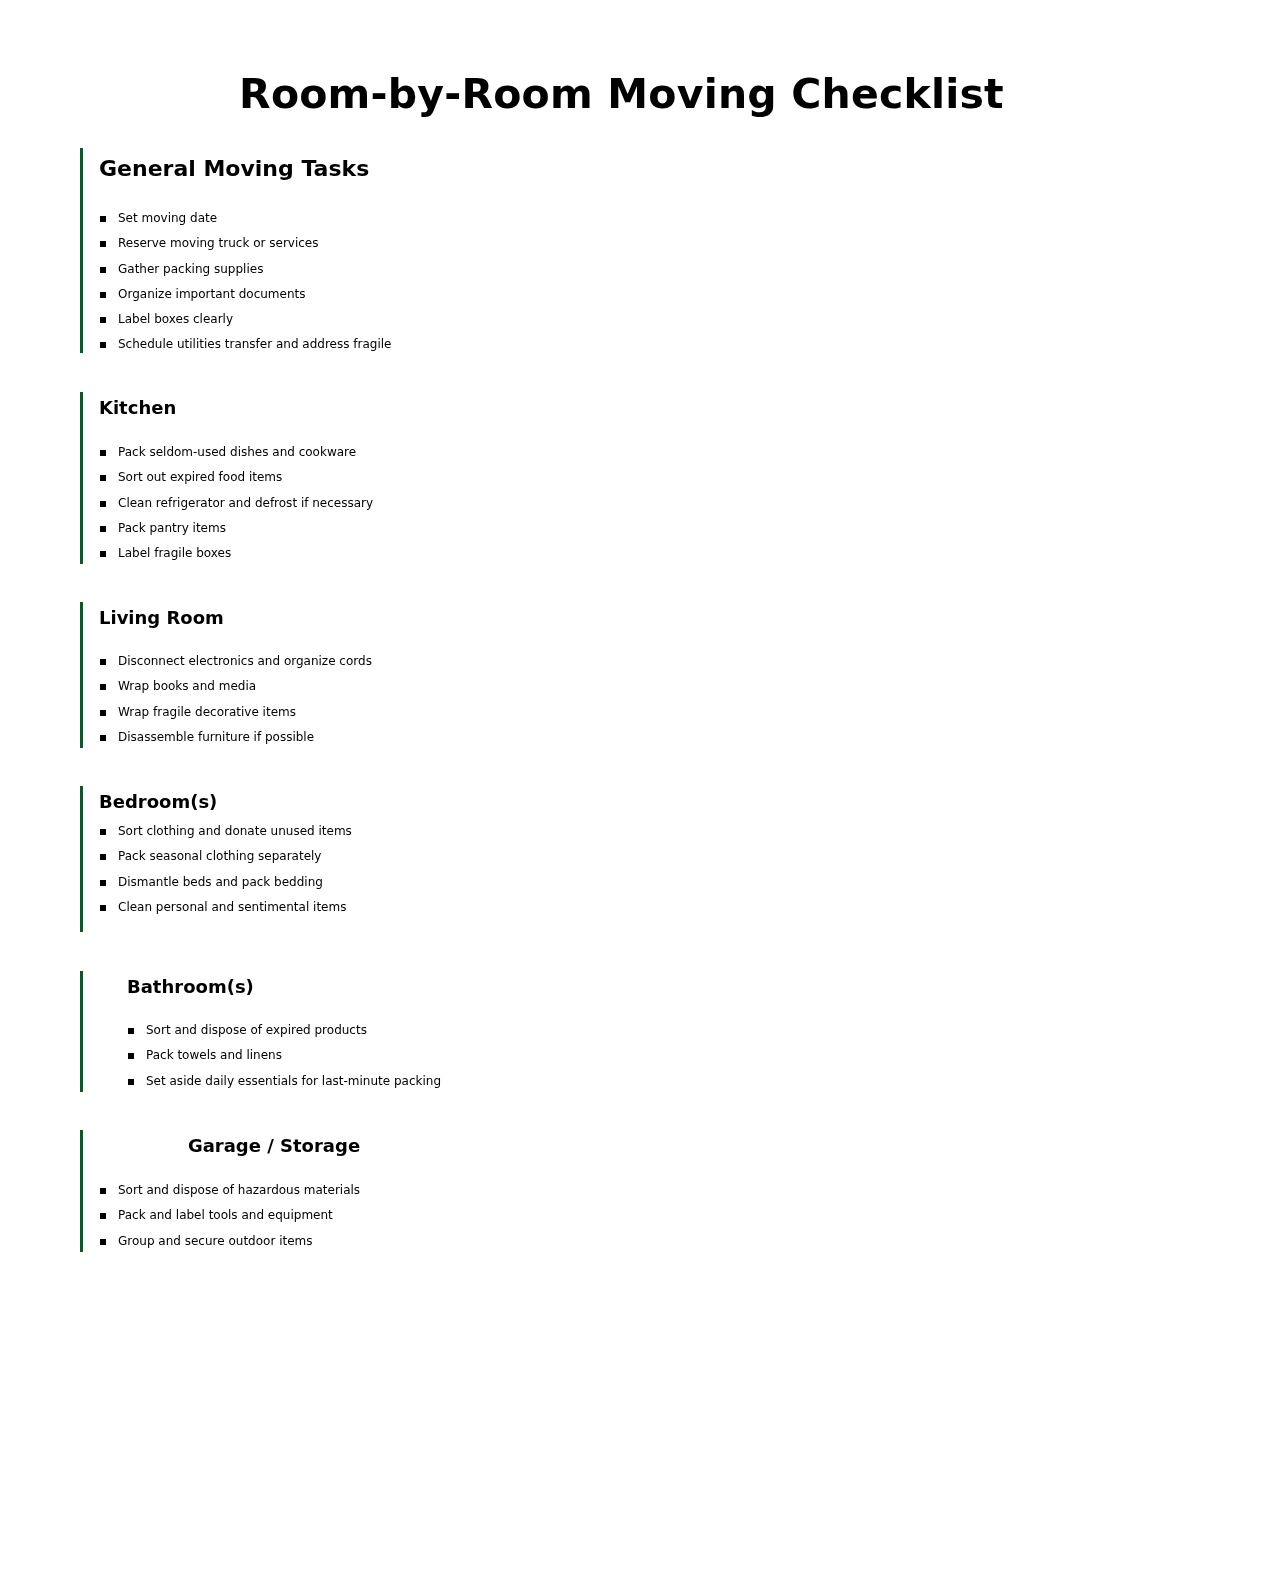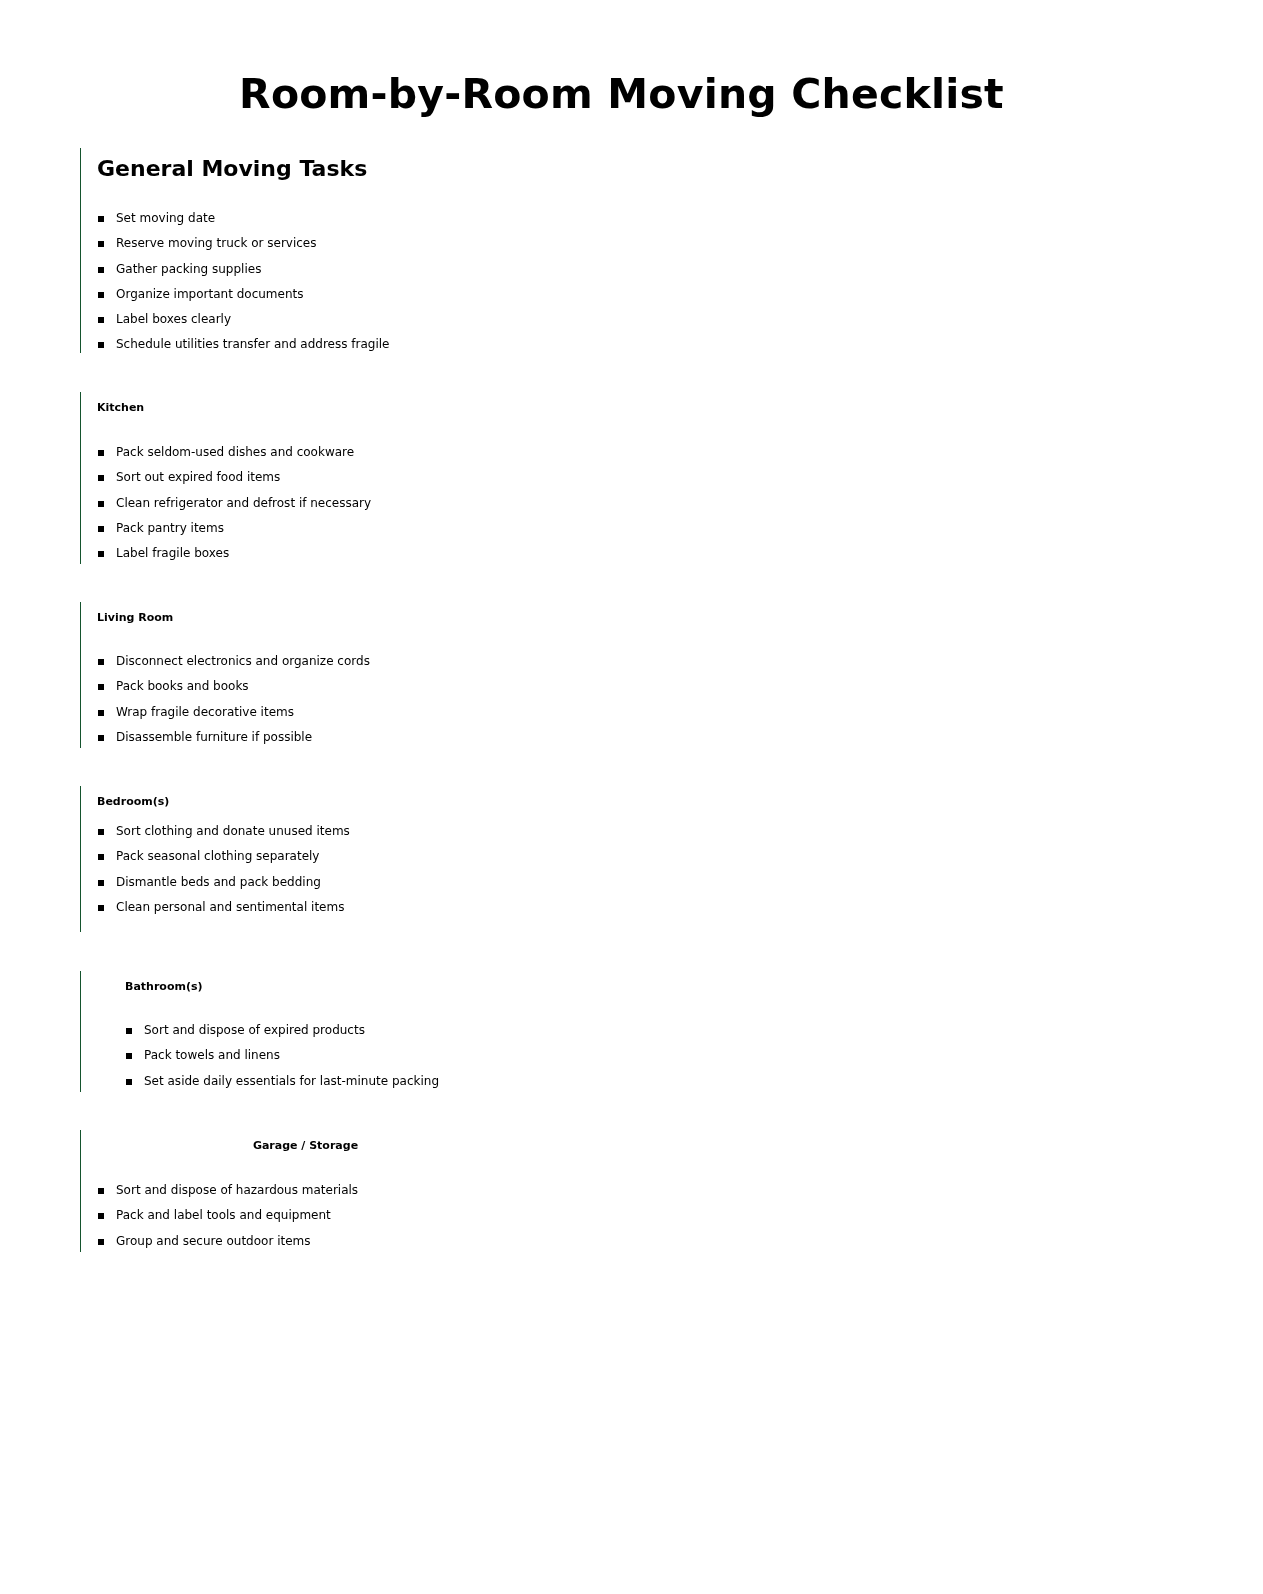--- a/index.html
+++ b/index.html
@@ -18,33 +18,33 @@
       text-align: center;
       font-size: 41px;
       font-weight: bold;
       line-height: 44px;
       margin: 0;
       letter-spacing: 0.2px;
     }
     .section {
       position: absolute;
       left: 80px;
-      border-left: 1px solid #14532d;
+      border-left: 3px solid #14532d;
       padding-left: 16px;
     }
     .section h2 {
       margin: 0;
       font-weight: bold;
     }
     .section h2.big {
       font-size: 22px;
       line-height: 34px;
     }
     .section h2.small {
-      font-size: 11px;
+      font-size: 18px;
       line-height: 26px;
     }
     .section ul {
       list-style: none;
       margin: 0;
       padding: 0;
     }
     .section li {
       position: relative;
       padding-left: 19px;
@@ -86,21 +86,21 @@
     <li><span class="bullet"></span><span>Clean refrigerator and defrost if necessary</span></li>
     <li><span class="bullet"></span><span>Pack pantry items</span></li>
     <li><span class="bullet"></span><span>Label fragile boxes</span></li>
   </ul>
 </section>
 
 <section class="section" style="top:602px; height:146px;">
   <h2 class="small" style="margin-top:3px; margin-bottom:18px;">Living Room</h2>
   <ul>
     <li><span class="bullet"></span><span>Disconnect electronics and organize cords</span></li>
-    <li><span class="bullet"></span><span>Pack books and books</span></li>
+    <li><span class="bullet"></span><span>Wrap books and media</span></li>
     <li><span class="bullet"></span><span>Wrap fragile decorative items</span></li>
     <li><span class="bullet"></span><span>Disassemble furniture if possible</span></li>
   </ul>
 </section>
 
 <section class="section" style="top:786px; height:146px;">
   <h2 class="small" style="margin-top:3px; margin-bottom:4px;">Bedroom(s)</h2>
   <ul>
     <li><span class="bullet"></span><span>Sort clothing and donate unused items</span></li>
     <li><span class="bullet"></span><span>Pack seasonal clothing separately</span></li>

